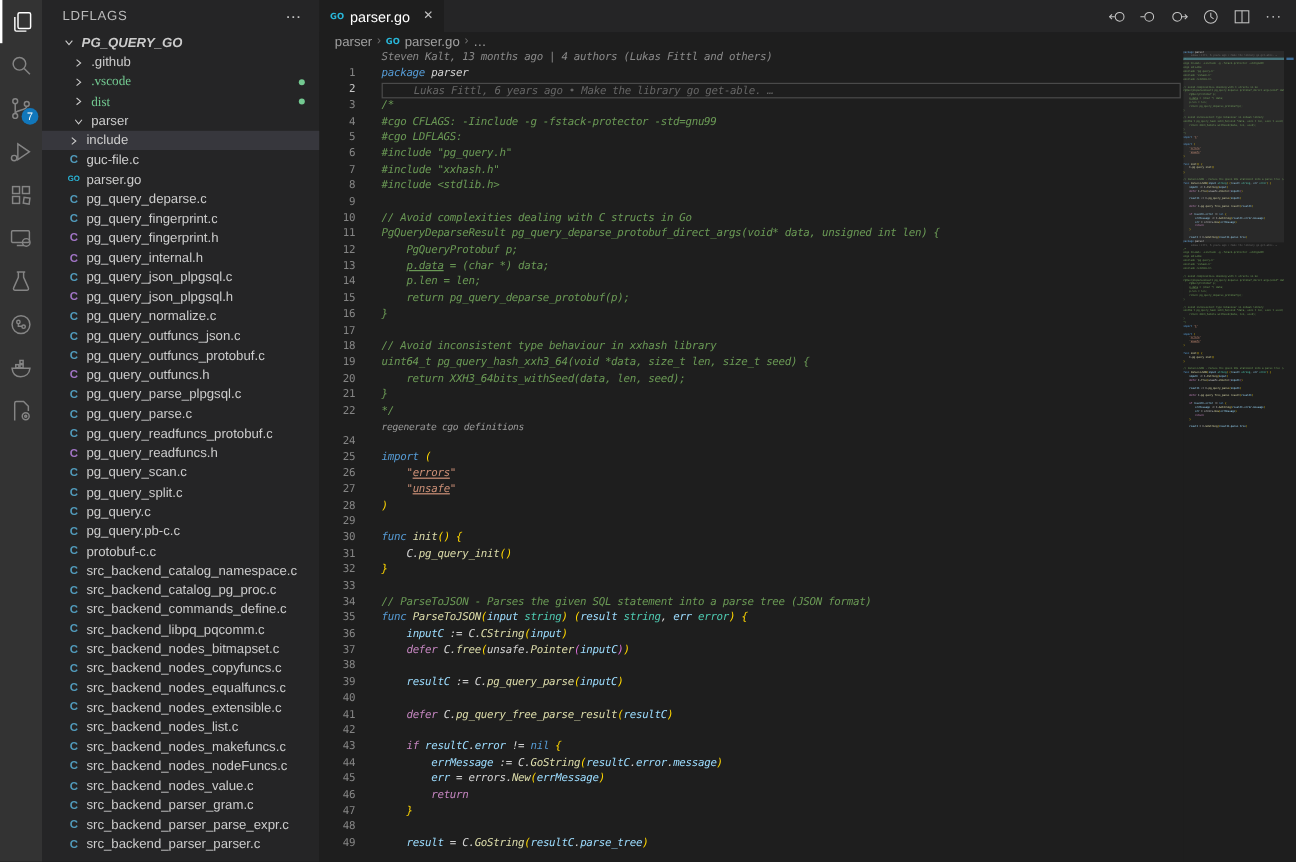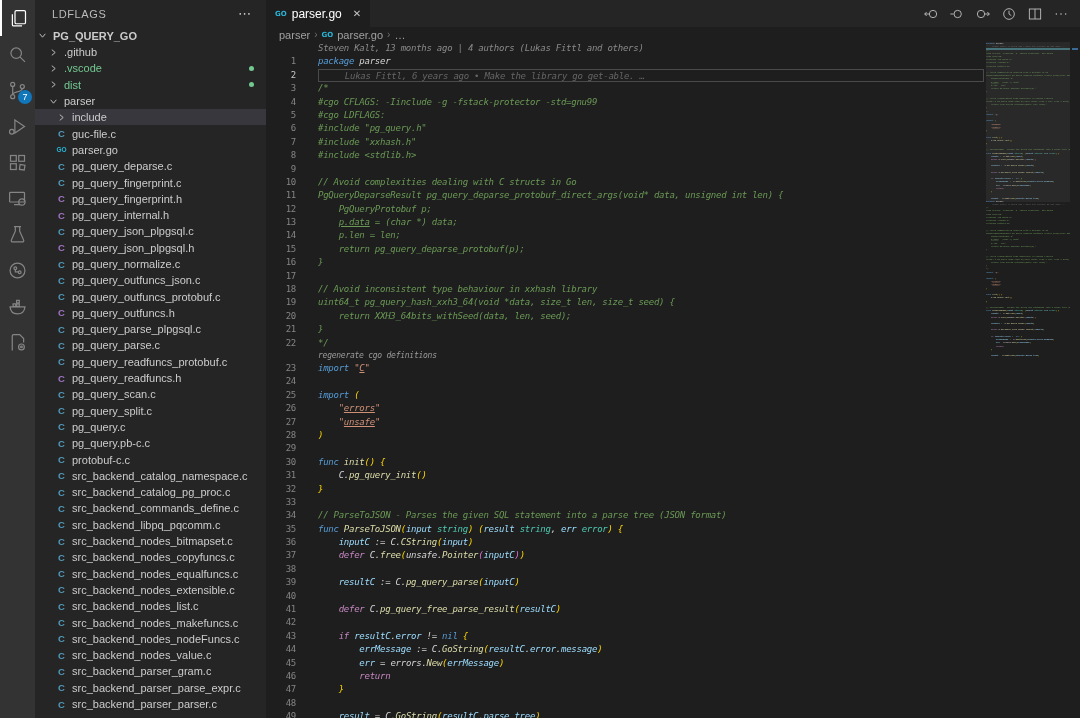--- a/index.html
+++ b/index.html
@@ -16,30 +16,30 @@
 
   
   .sidebar { position:absolute; left:35px; top:0; bottom:0; width:231px; background:#252526; color:#cccccc; z-index:4; }
   .sidebar-header { height:27px; display:flex; align-items:center; padding:0 14px 0 17px; font-size:11px;
                     letter-spacing:.6px; color:#bbbbbb; }
   .sidebar-header .spacer { flex:1; }
   .sidebar-header .dots { color:#c5c5c5; font-size:13px; letter-spacing:1px; }
   .tree { font-size:11px; }
   .tree-row { display:flex; align-items:center; height:16.3px; white-space:nowrap; color:#cccccc; }
   .tree-row.sel { background:#37373d;text-align:center; }
-  .tree-row.green { color:#73C991; }
+  .tree-row.green { color:#73C991;font-family:Liberation Serif, serif; }
   .tree-row .chev { width:13px; display:flex; justify-content:center; color:#cccccc; flex:none; }
   .tree-row .chev svg { width:9px; height:9px; stroke:#cccccc; fill:none; stroke-width:1.6; }
   .tree-row .ficon { width:13px; flex:none; font-weight:bold; font-size:9.5px; text-align:center; }
   .ficon.c-blue { color:#519aba; } .ficon.c-purple { color:#a074c4; }
   .ficon.go { color:#29b6d8; font-size:6.5px; letter-spacing:0; }
   .tree-row .lbl { margin-left:4px; overflow:hidden; text-overflow:ellipsis; }
   .tree-row .gitdot { margin-left:auto; margin-right:12px; width:5px; height:5px; border-radius:50%; background:#73C991; flex:none; }
   .tree-row.root { font-weight:bold; color:#cccccc; height:17px; }
-  .d1 { padding-left:12px; } .d2 { padding-left:20px; } .droot { padding-left:1px; }
+  .d1 { padding-left:24px; } .d2 { padding-left:20px; } .droot { padding-left:16px;font-style:italic; }
 
   
   .editor { position:absolute; left:266px; right:0; top:0; bottom:0; background:#1e1e1e; }
   .tabbar { height:27px; background:#252526; display:flex; align-items:stretch; }
   .tab { display:flex; align-items:center; gap:5px; background:#1e1e1e; padding:0 9px; font-size:12px; color:#ffffff; }
   .tab .close { color:#c5c5c5; font-size:10px; margin-left:6px; }
   .goicon { color:#29b6d8; font-weight:bold; font-size:7px; font-family:"DejaVu Sans",sans-serif; }
   .tab-actions { margin-left:auto; display:flex; align-items:center; gap:4px; padding-right:8px; }
   .tab-actions .ta { width:22px; height:22px; display:flex; align-items:center; justify-content:center; color:#c5c5c5; }
   .tab-actions svg { width:16px; height:16px; stroke:currentColor; fill:none; stroke-width:1.3; }
@@ -503,24 +503,20 @@
         </div>
         <div class="crow">
           <span class="ln">22</span>
           <span class="ctw"><span class="tk-c">*/</span></span>
         </div>
         <div class="crow meta lens">
           <span class="ln"></span>
           <span class="ctw">regenerate cgo definitions</span>
         </div>
         <div class="crow">
-          <span class="ln">23</span>
-          <span class="ctw"><span class="tk-kw">import</span><span class="tk-p"> </span><span class="tk-s">"</span><span class="tk-s u">C</span><span class="tk-s">"</span></span>
-        </div>
-        <div class="crow">
           <span class="ln">24</span>
           <span class="ctw"></span>
         </div>
         <div class="crow">
           <span class="ln">25</span>
           <span class="ctw"><span class="tk-kw">import</span><span class="tk-p"> </span><span class="tk-b1">(</span></span>
         </div>
         <div class="crow">
           <span class="ln">26</span>
           <span class="ctw"><span class="tk-p">    </span><span class="tk-s">"</span><span class="tk-s u">errors</span><span class="tk-s">"</span></span>

